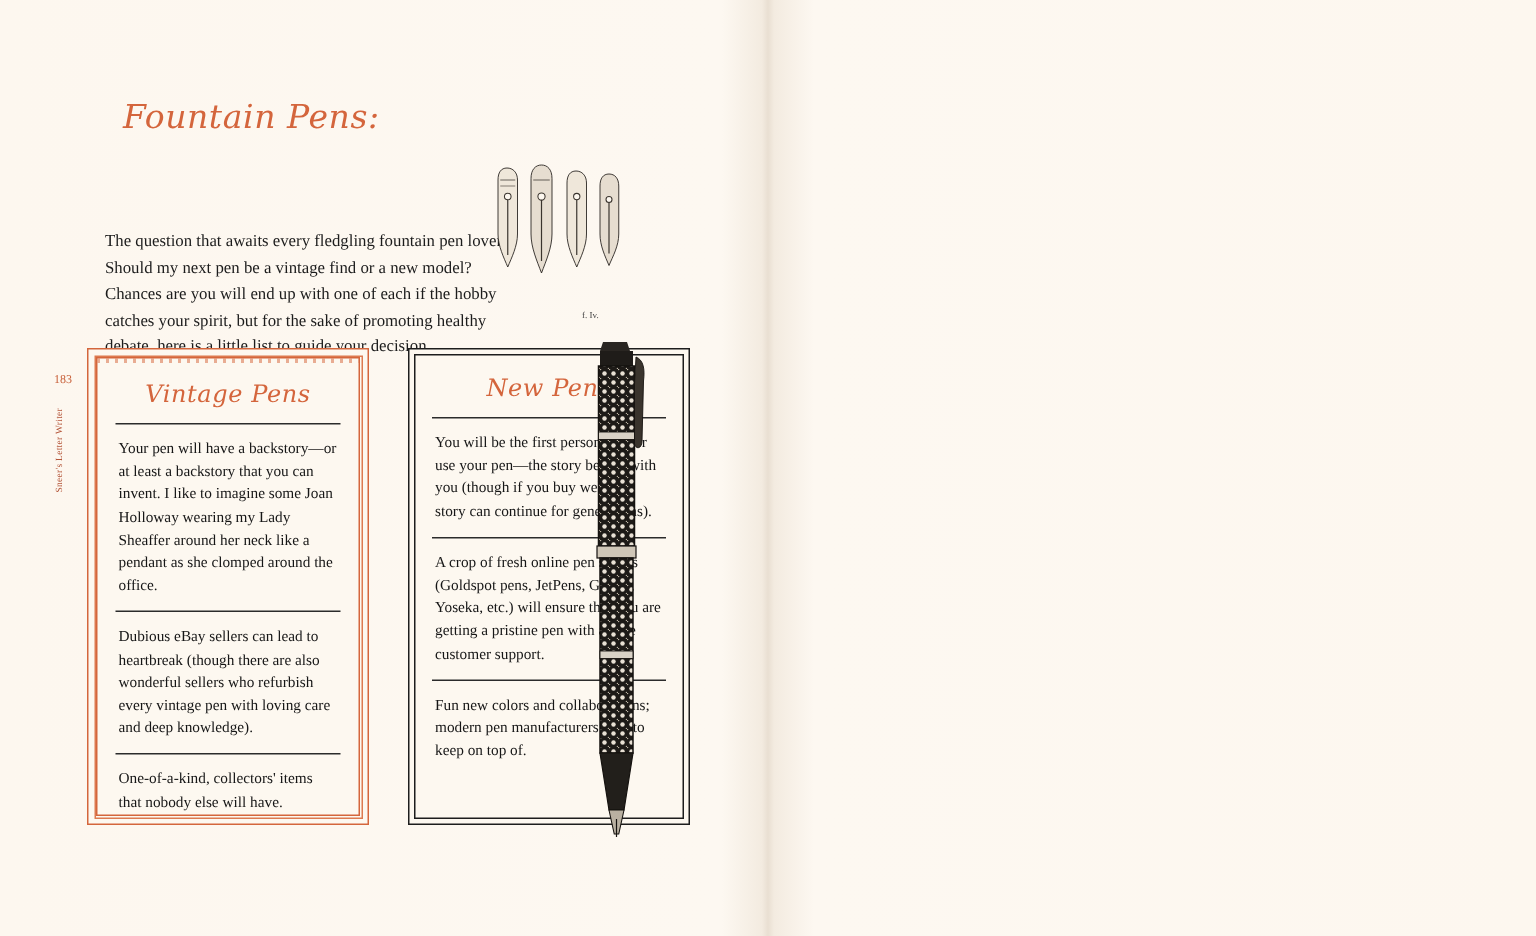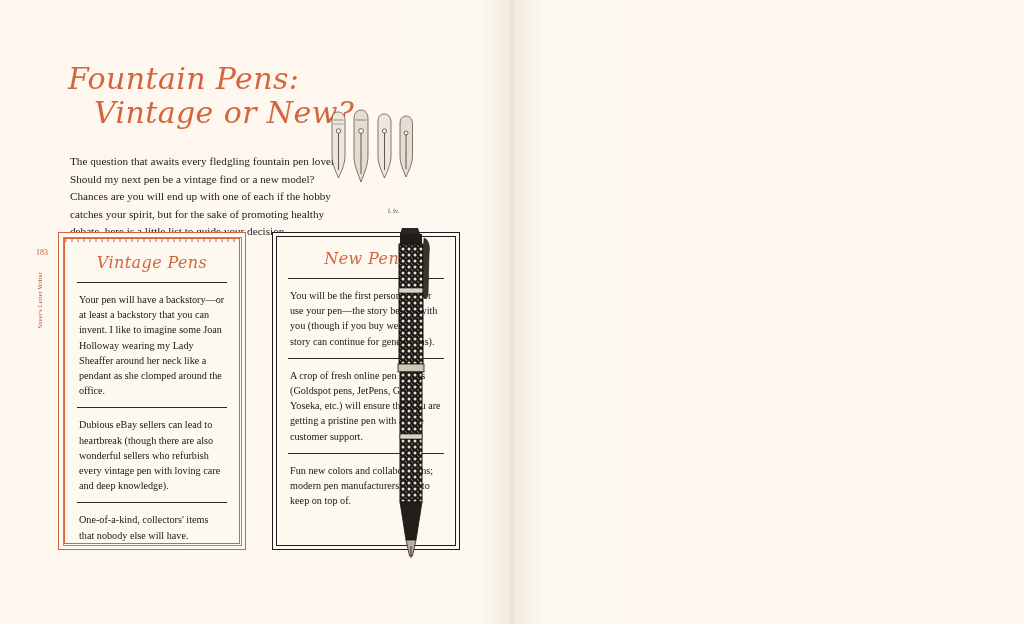--- a/index.html
+++ b/index.html
@@ -23,23 +23,23 @@
 
   
   .script {
     font-family: "DejaVu Serif", serif;
     font-style: italic;
     color: #d4653c;
     letter-spacing: .4px;
   }
   .title {
     position: absolute;
-    left: 68px; top: 62px;
+    left: 82px; top: 62px;
     width: 300px;
-    font-size: 30px;
+    font-size: 22px;
     line-height: 34px;
     color: #d4653c;
   }
   .title .l2 { padding-left: 26px; display: block; }
 
   .intro {
     position: absolute;
     left: 70px; top: 142px;
     width: 274px;
     font-size: 11.2px;
@@ -143,21 +143,20 @@
 
 <div class="spread">
 
   <div class="page page-left">
 
     <div class="folio folio-left">183</div>
     <div class="vert-label vert-left">Sneer's Letter Writer</div>
 
     <div class="title script">
       <span>Fountain Pens:</span>
-      <span class="l2">Vintage or New?</span>
     </div>
 
     <p class="intro">The question that awaits every fledgling fountain pen lover: Should my next pen be a vintage find or a new model? Chances are you will end up with one of each if the hobby catches your spirit, but for the sake of promoting healthy debate, here is a little list to guide your decision.</p>
 
     <div class="nib-group">
       <svg width="96" height="112" viewBox="0 0 96 112">
         <g fill="#2a2622" stroke="#2a2622" stroke-width="0.6">
 
           <g transform="translate(6,4)">
             <path d="M6 0 C10 0 13 3 13 8 L13 44 C13 52 9 60 6.5 66 C4 60 0 52 0 44 L0 8 C0 3 2 0 6 0 Z" fill="#efe7da"></path>

